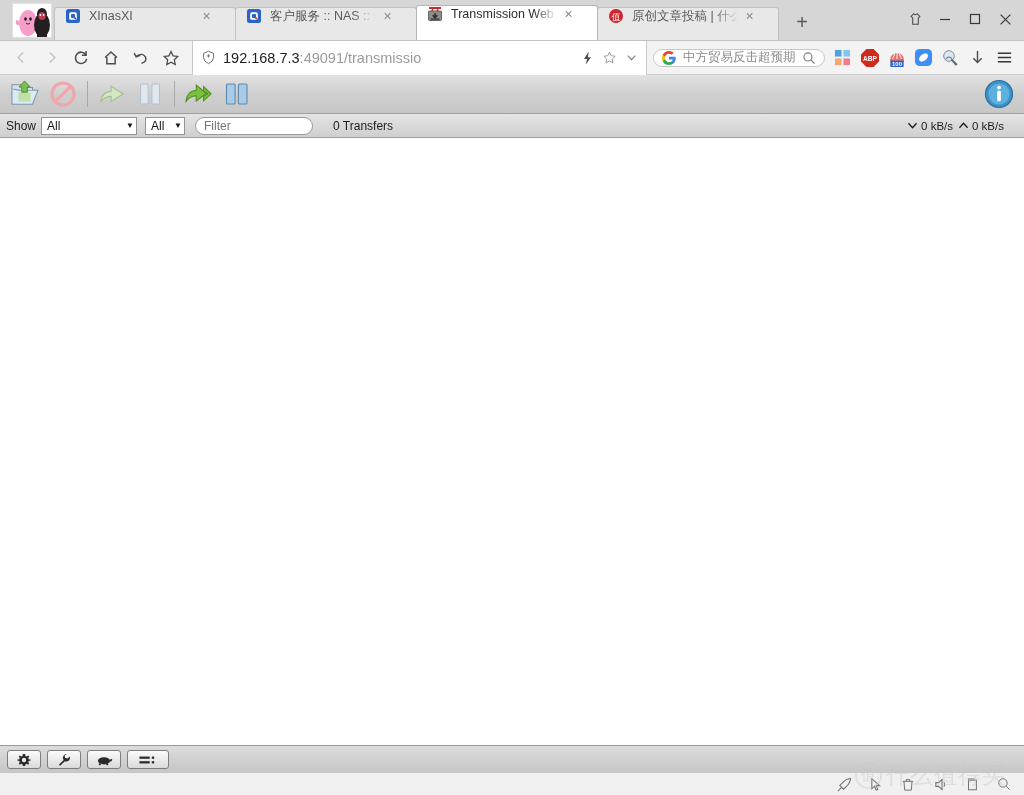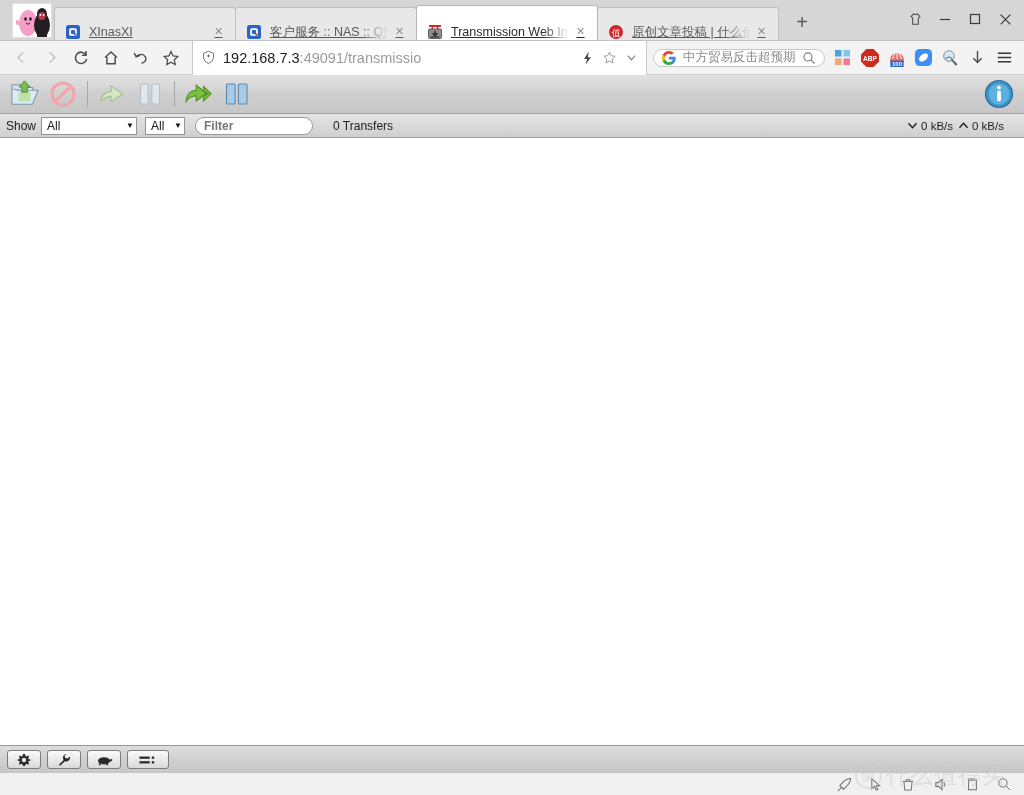--- a/index.html
+++ b/index.html
@@ -47,29 +47,28 @@
   }
   .tabs { display: flex; align-items: flex-end; height: 41px; flex: 0 1 auto; min-width: 0; }
   .tab {
     width: 182px;
     height: 33px;
     background: #e8e8e8;
     border: 1px solid #c0c0c0;
     border-bottom: none;
     border-top-left-radius: 3px;
     border-top-right-radius: 3px;
-    display: flex; align-items: flex-end;
-    padding: 0 8px 0 10px;
+    display: flex; align-items: flex-start;
+    padding: 0 20px 0 10px;
     margin-right: -1px;
     position: relative;
     font-size: 12.5px;
     color: #5a5a5a;
     overflow: hidden;
     flex: 0 0 182px;
-    text-decoration: underline;
   }
   .tab.active {
     background: #ffffff;
     color: #2b2b2b;
     height: 35px;
     z-index: 4;
     border-color: #b6b6b6;
   }
   .tab-favicon {
     width: 16px; height: 16px;
@@ -235,21 +234,20 @@
   .f-input {
     width: 118px; height: 18px;
     margin-left: 10px;
     background: #ffffff;
     border: 1px solid #9a9a9a;
     border-radius: 9px;
     font-size: 12px;
     color: #000000;
     padding: 0 8px;
     line-height: 16px;
-    font-weight: bold;
   }
   .f-count { margin-left: 20px; font-size: 12px; color: #1c1c1c; }
   .f-speeds {
     position: absolute; right: 20px;
     display: flex; align-items: flex-start;
     font-size: 11.5px; color: #1c1c1c;
     gap: 5px;
   }
   .f-speeds .sp { display: flex; align-items: center; gap: 3px; }
 

